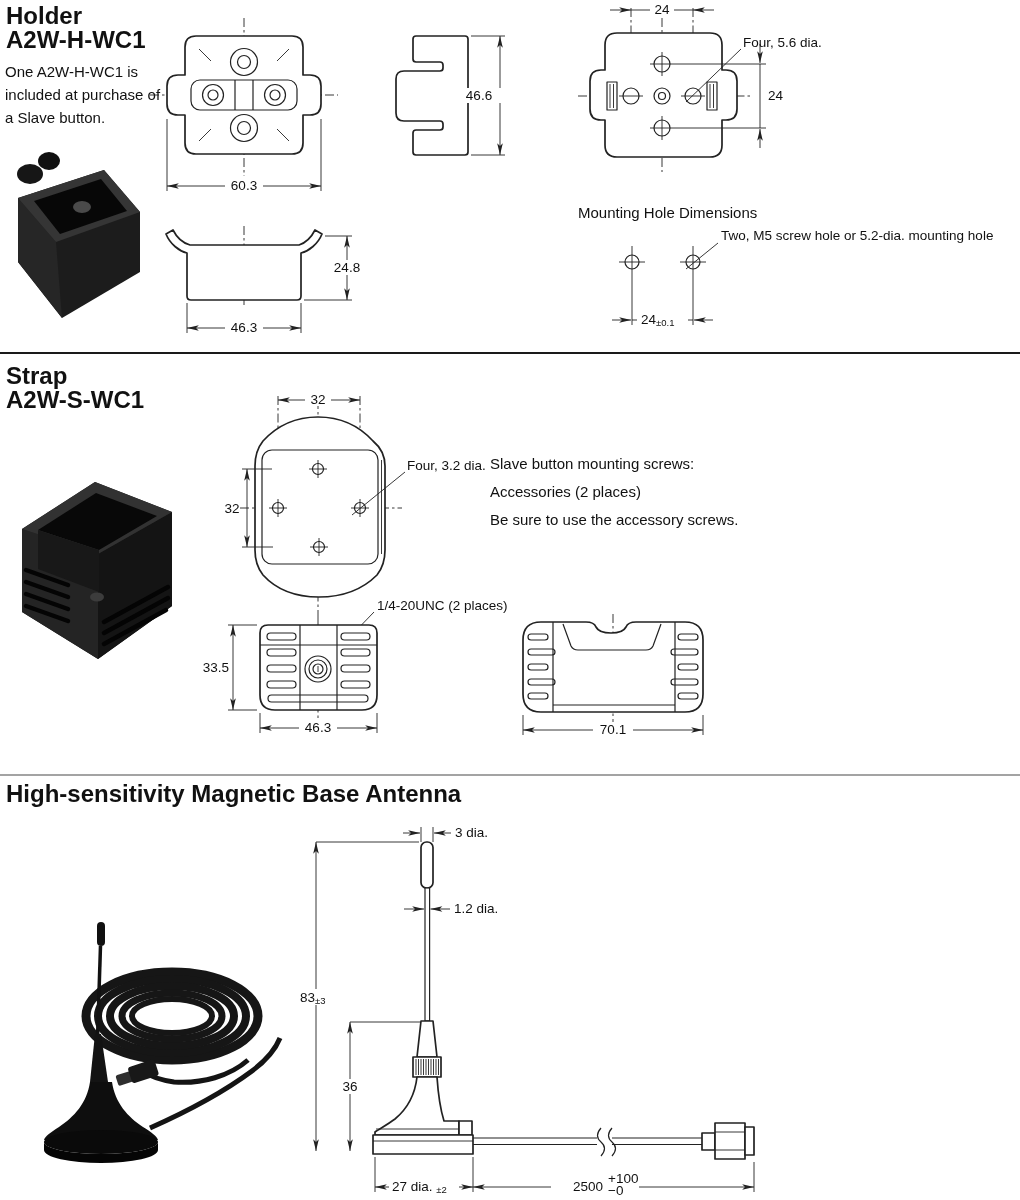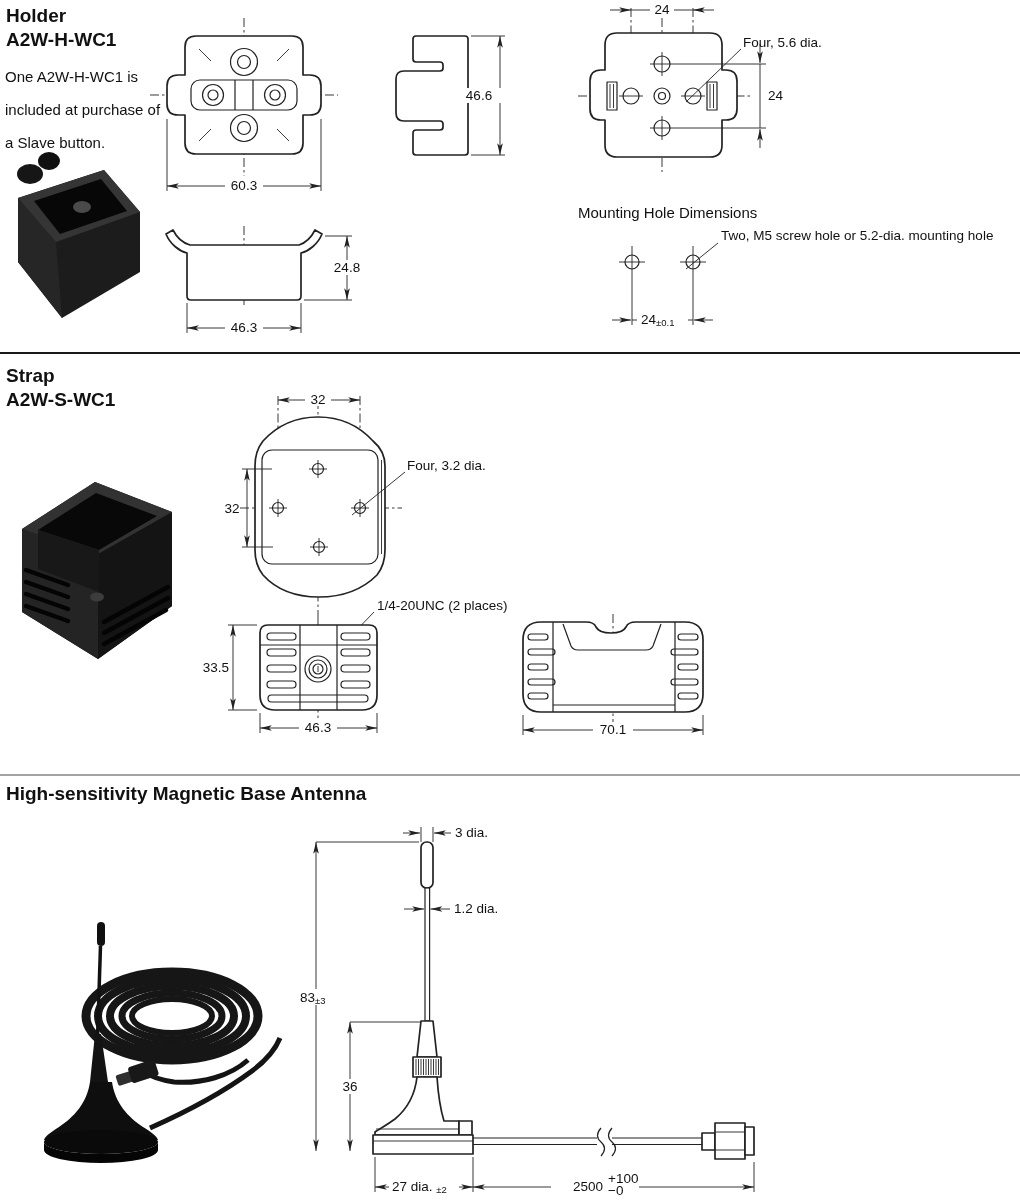--- a/index.html
+++ b/index.html
@@ -1,20 +1,20 @@
 <!DOCTYPE html>
 <html><head>
 <meta charset="utf-8">
 <style>
   html,body{margin:0;padding:0}
   body{width:1020px;height:1200px;background:#fff;position:relative;overflow:hidden;
        font-family:"Liberation Sans",sans-serif;color:#111}
   section{position:absolute;left:0;width:1020px;box-sizing:border-box}
-  .head{position:absolute;left:6px;font-size:19px;font-weight:700;line-height:24px;white-space:nowrap}
-  .note{position:absolute;font-size:15px;line-height:33px}
+  .head{position:absolute;left:6px;font-size:24px;font-weight:700;line-height:24px;white-space:nowrap}
+  .note{position:absolute;font-size:15px;line-height:23px}
   svg.draw{position:absolute;left:0;top:0;display:block}
   svg .ol{fill:#fff;stroke:#222;stroke-width:1.7;stroke-linejoin:round}
   svg .t2{fill:none;stroke:#222;stroke-width:1.2;stroke-linejoin:round}
   svg .th{fill:none;stroke:#222;stroke-width:0.9}
   svg .cl{fill:none;stroke:#222;stroke-width:0.9;stroke-dasharray:9 3 2.5 3}
   svg .dim{fill:none;stroke:#222;stroke-width:0.9}
   svg .da{marker-start:url(#ar);marker-end:url(#ar)}
   svg .de{marker-end:url(#ar)}
   svg text{font-family:"Liberation Sans",sans-serif;font-size:13.5px;fill:#111}
   svg text.t15{font-size:15px}
@@ -137,20 +137,25 @@
       <text text-anchor="middle" x="244" y="332">46.3</text>
     </g>
   </svg>
 </section>
 
 <section style="top:352px;height:474px;border-top:2px solid #1a1a1a">
   <div class="head" style="top:10px">
     <div>Strap</div>
     <div>A2W-S-WC1</div>
   </div>
+  <div class="note" style="left:490px;top:96px;line-height:28px">
+    <div>Slave button mounting screws:</div>
+    <div>Accessories (2 places)</div>
+    <div>Be sure to use the accessory screws.</div>
+  </div>
 
   <svg class="draw" width="1020" height="401" viewBox="0 0 1020 401">
 
     <g>
       <path d="M22,175 L95,128 L172,158 L172,252 L98,305 L22,258 Z" fill="#1d1d1d"></path>
       <path d="M22,175 L98,200 L98,305 L22,258 Z" fill="#242424"></path>
       <path d="M98,200 L172,158 L172,252 L98,305 Z" fill="#141414"></path>
       <path d="M22,175 L95,128 L172,158 L98,200 Z" fill="#323232"></path>
       <path d="M38,176 L96,139 L157,162 L99,196 Z" fill="#080808"></path>
       <path d="M38,176 L99,196 L99,238 L38,215 Z" fill="#181818"></path>

